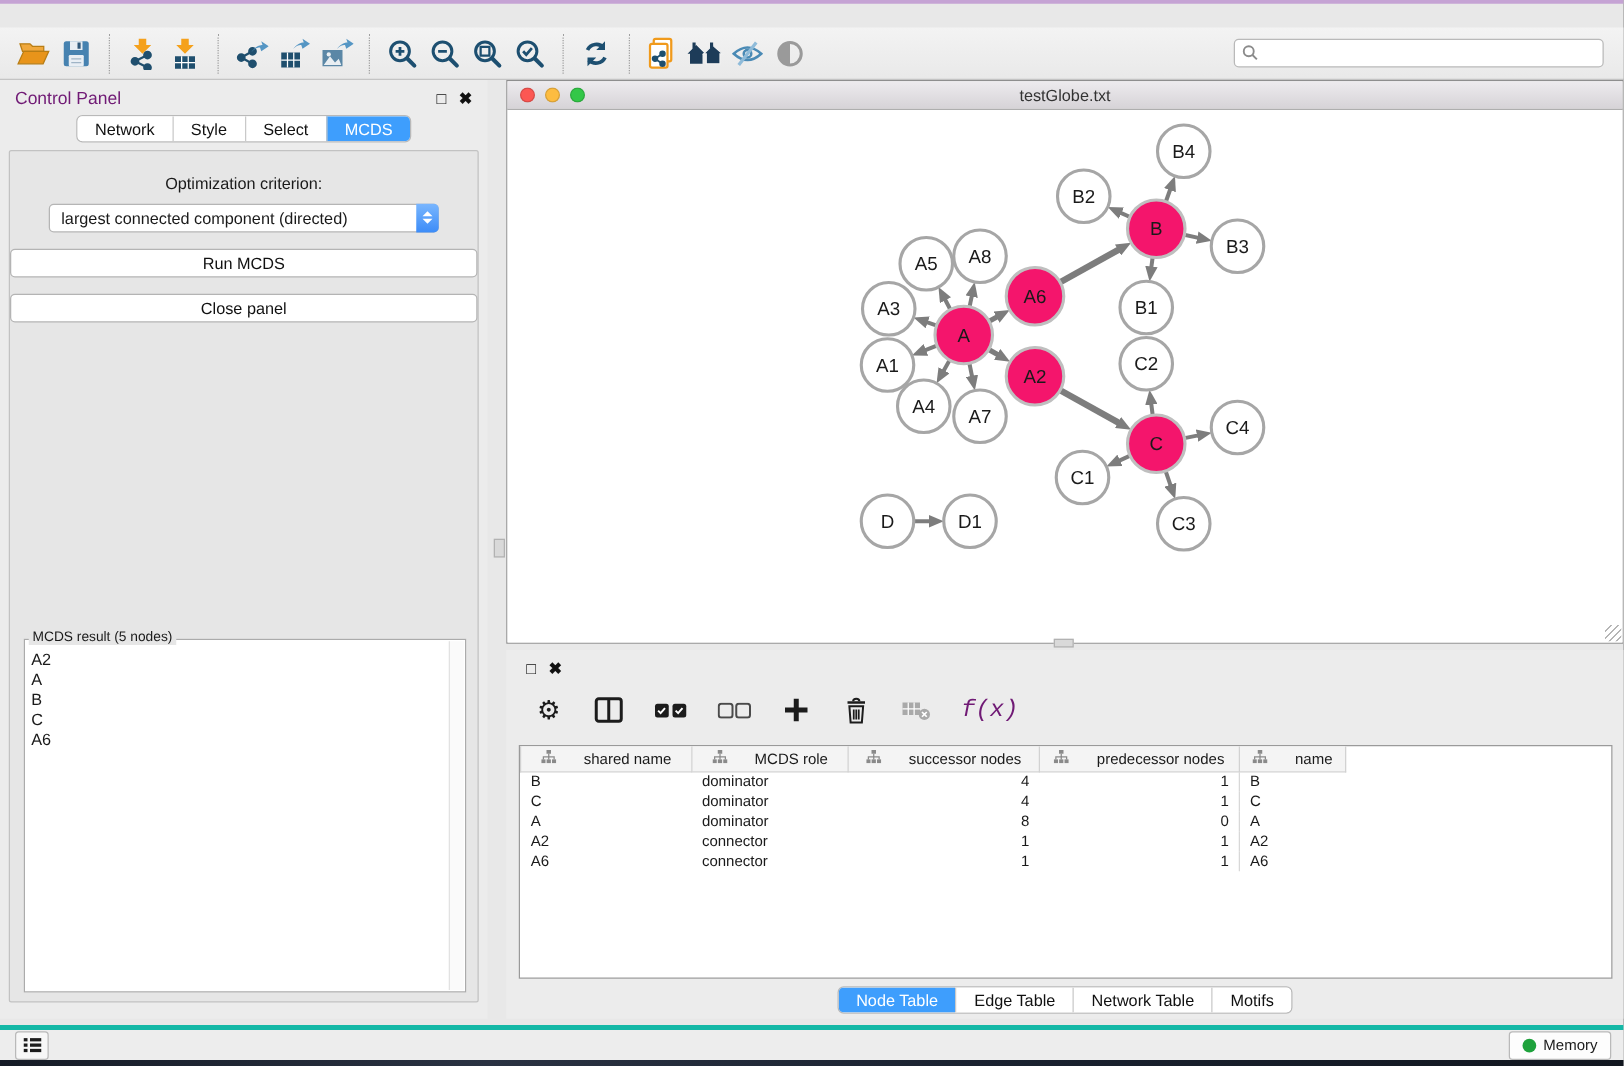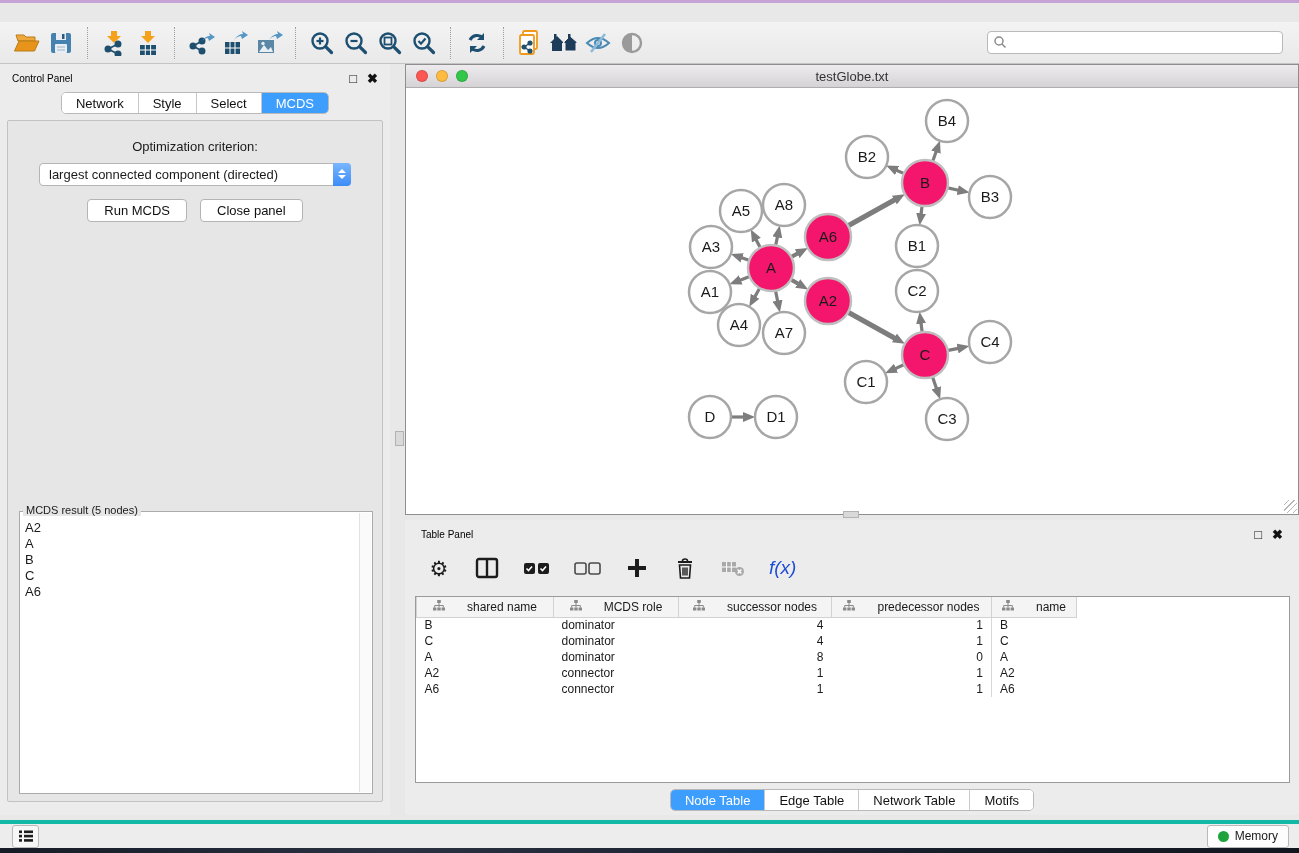--- a/index.html
+++ b/index.html
@@ -25,41 +25,41 @@
   .tb-sep { width:1px; height:32px; border-left:1px dotted #9f9f9f; margin:0 9px; }
   .tb-spacer { flex:1; }
   .search-wrap { position:relative; width:296px; height:23px; margin-right:6px; }
   .search-wrap input { width:100%; height:100%; border:1px solid #b9b9b9; border-radius:4px;
                        padding:0 6px 0 24px; font-size:12px; background:#fff; outline:none; }
   .search-glass { position:absolute; left:6px; top:4px; }
 
   
   .control-panel { position:absolute; left:0; top:64px; width:390px; height:751px; background:#ececec; }
   .panel-head { height:28px; display:flex; align-items:center; padding:0 12px; }
-  .panel-head .panel-title { font-size:10px; color:#000000; flex:1; }
+  .panel-head .panel-title { font-size:14px; color:#701a75; flex:1; }
   .win-ctl { display:flex; gap:10px; align-items:center; }
   .win-ctl span { font-size:13px; color:#111; line-height:1; cursor:default; }
   .seg { display:flex; justify-content:center; }
   .seg-inner { display:flex; border:1px solid #b9b9b9; border-radius:5px; overflow:hidden; background:#fff; height:22px; }
   .seg-btn { font-size:13px; padding:2px 14px; display:flex; align-items:center; border-left:1px solid #c9c9c9; color:#111; background:#fff; cursor:default; }
   .seg-btn:first-child { border-left:none; }
   .seg-btn.active { background:#3e9efd; color:#fff; }
   .cp-inner { position:absolute; left:7px; right:7px; top:56px; bottom:13px;
               background:#e6e6e6; border:1px solid #c2c2c2; border-radius:2px; }
   .opt-label { text-align:center; font-size:13px; margin-top:18px; }
   .dropdown { position:relative; margin:9px auto 0; width:312px; height:23px; background:#fff;
               border:1px solid #b5b5b5; border-radius:4px; display:flex; align-items:center; }
   .dropdown .dd-text { font-size:13px; padding-left:9px; flex:1; }
   .dd-stepper { width:18px; height:23px; margin:-1px -1px 0 0; border-radius:0 4px 4px 0;
                 background:linear-gradient(#79b6fe,#3c8cf8); display:flex; flex-direction:column;
                 align-items:center; justify-content:center; gap:2px; }
   .dd-stepper i { width:0; height:0; border-left:4px solid transparent; border-right:4px solid transparent; display:block; }
   .dd-up { border-bottom:4px solid #fff; }
   .dd-down { border-top:4px solid #fff; }
-  .btn-row { display:flex; justify-content:center; gap:13px; margin-top:13px; }
+  .btn-row { display:flex; justify-content:center; gap:13px; margin-top:13px;flex-direction:column; }
   .push-btn { font-size:13px; background:#fff; border:1px solid #b4b4b4; border-radius:4px;
               padding:3px 16px; height:23px; color:#111; cursor:default; }
   .mcds-box { position:absolute; left:11px; right:9px; top:390px; bottom:7px;
               border:1px solid #ababab; background:#fff; }
   .mcds-legend { position:absolute; top:-8px; left:3px; background:#e6e6e6; padding:0 3px; font-size:11px; }
   .mcds-list { position:absolute; inset:8px 14px 2px 2px; overflow:hidden; font-size:13px; }
   .mcds-item { height:16px; line-height:16px; padding-left:3px; }
   .mcds-scroll { position:absolute; top:1px; bottom:1px; right:1px; width:12px; background:#fafafa; border-left:1px solid #e2e2e2; }
 
   
@@ -71,21 +71,21 @@
   .net-canvas { position:absolute; left:0; top:23px; right:0; bottom:0; background:#fff; overflow:hidden; }
   .resize-grip { position:absolute; right:1px; bottom:1px; width:13px; height:13px;
     background:repeating-linear-gradient(135deg, transparent 0 3px, #b5b5b5 3px 4px); }
   .splitter-handle { position:absolute; background:#d9d9d9; border:1px solid #b2b2b2; }
 
   
   .table-panel { position:absolute; left:405px; top:520px; width:894px; height:295px; background:#ececec; }
   .tp-toolbar { display:flex; align-items:center; gap:24px; padding:6px 0 6px 22px; height:40px; }
   .tp-btn { display:flex; align-items:center; justify-content:center; min-width:24px; height:26px; cursor:default; }
   .gear-glyph { font-size:21px; color:#1c1c1c; line-height:1; }
-  .fx-glyph { font-family:Liberation Sans, sans-serif; font-style:italic; font-size:19px; color:#1d4ed8; }
+  .fx-glyph { font-family:Liberation Mono, monospace; font-style:italic; font-size:19px; color:#701a75; }
   .node-table { position:absolute; left:10px; right:9px; top:76px; bottom:32px; background:#fff; border:1px solid #9a9a9a; overflow:hidden; }
   table.grid { border-collapse:collapse; table-layout:fixed; font-size:12px; }
   table.grid th { height:20px; background:#f4f4f4; border:1px solid #d2d2d2; border-top:none;
                   font-weight:normal; font-size:12px; color:#1a1a1a; }
   table.grid th .th-inner { display:flex; align-items:flex-end; justify-content:center; gap:22px; }
   table.grid td { height:16px; padding:0 8px; white-space:nowrap; overflow:hidden; }
   td.num { text-align:right; padding-right:13px; }
   td.name-col { border-left:1px solid #d8d8d8; padding-left:13px; }
   td.first-col { padding-left:12px; }
   .tp-tabs { position:absolute; left:0; right:0; bottom:4px; display:flex; justify-content:center; }
@@ -431,21 +431,20 @@
         </svg>
       <div class="resize-grip"></div>
     </div>
   </div>
 
   <div class="splitter-handle" style="left:395px; top:431px; width:9px; height:15px;"></div>
   <div class="splitter-handle" style="left:843px; top:511px; width:16px; height:7px;"></div>
 
   <div class="table-panel">
     <div class="panel-head" style="padding:0 16px;">
-      <div class="panel-title">Table Panel</div>
       <div class="win-ctl">
         <span>□</span>
         <span style="font-weight:bold;">✖</span>
       </div>
     </div>
     <div class="tp-toolbar">
       <div class="tp-btn">
           <span class="gear-glyph">⚙</span>
         </div>
       <div class="tp-btn">

